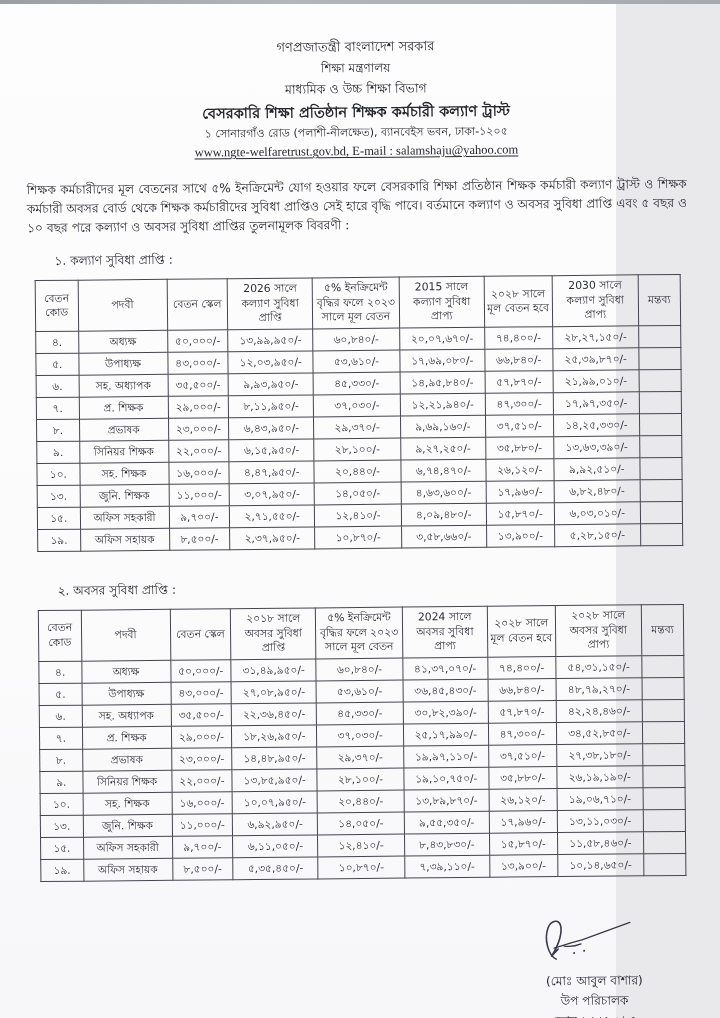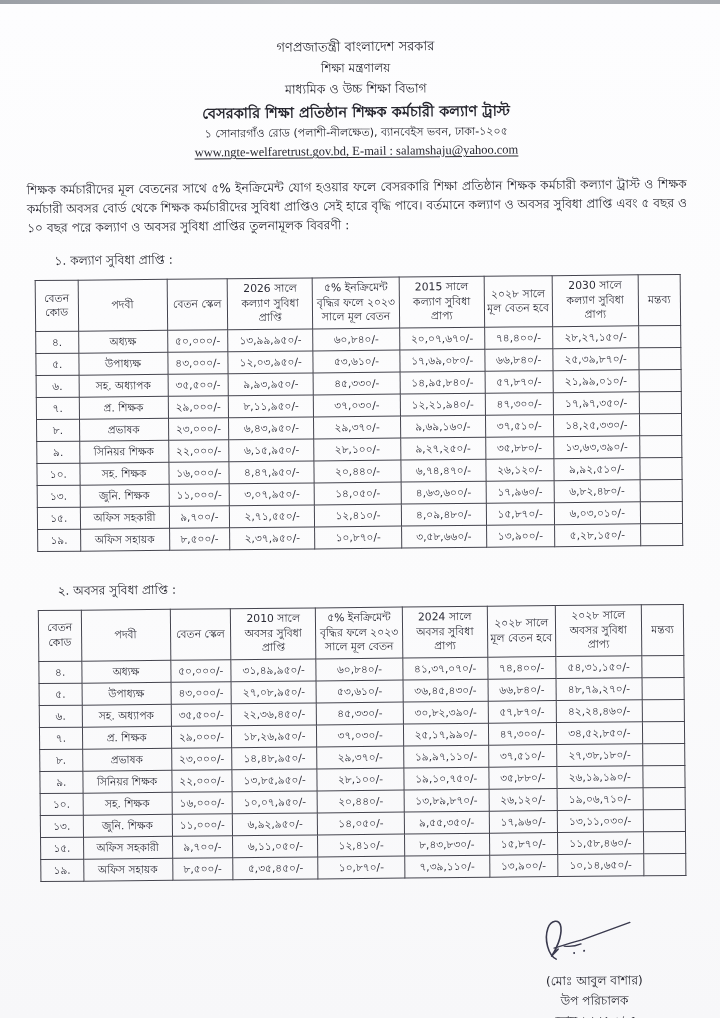--- a/index.html
+++ b/index.html
@@ -3,21 +3,21 @@
 <meta charset="utf-8">
 <style>
   html,body{margin:0;padding:0;}
   body{
     width:720px;height:1018px;overflow:hidden;
     background:#e9e9ec;
     font-family:"DejaVu Sans",sans-serif;
     color:#26262f;
   }
   .page{
-    position:relative;width:720px;height:1018px;
+    position:relative;width:616px;height:1018px;
     background:linear-gradient(180deg,#fdfdfe 0%,#fbfbfc 60%,#f7f7f9 100%);
   }
   .scan-edge{
     position:absolute;top:0;left:0;width:720px;height:4px;
     background:linear-gradient(90deg,#9b9fa5,#b3b6ba 40%,#a6a9ae);
   }
   .doc{
     position:absolute;top:10px;left:0;width:720px;
     transform:rotate(-0.55deg);
   }
@@ -244,21 +244,21 @@
           <col style="width:13.2%">
         <col style="width:10.5%">
           <col style="width:13.4%">
           <col style="width:6.5%">
       </colgroup>
       <thead>
         <tr>
             <th>বেতন কোড</th>
             <th>পদবী</th>
             <th>বেতন স্কেল</th>
-            <th>2010 সালে অবসর সুবিধা প্রাপ্তি</th>
+            <th>২০১৮ সালে অবসর সুবিধা প্রাপ্তি</th>
             <th>৫% ইনক্রিমেন্ট বৃদ্ধির ফলে ২০২৩ সালে মূল বেতন</th>
             <th>2024 সালে অবসর সুবিধা প্রাপ্য</th>
             <th>২০২৮ সালে মূল বেতন হবে</th>
             <th>২০২৮ সালে অবসর সুবিধা প্রাপ্য</th>
             <th>মন্তব্য</th>
           </tr>
       </thead>
       <tbody>
           <tr>
             <td>৪.</td>

